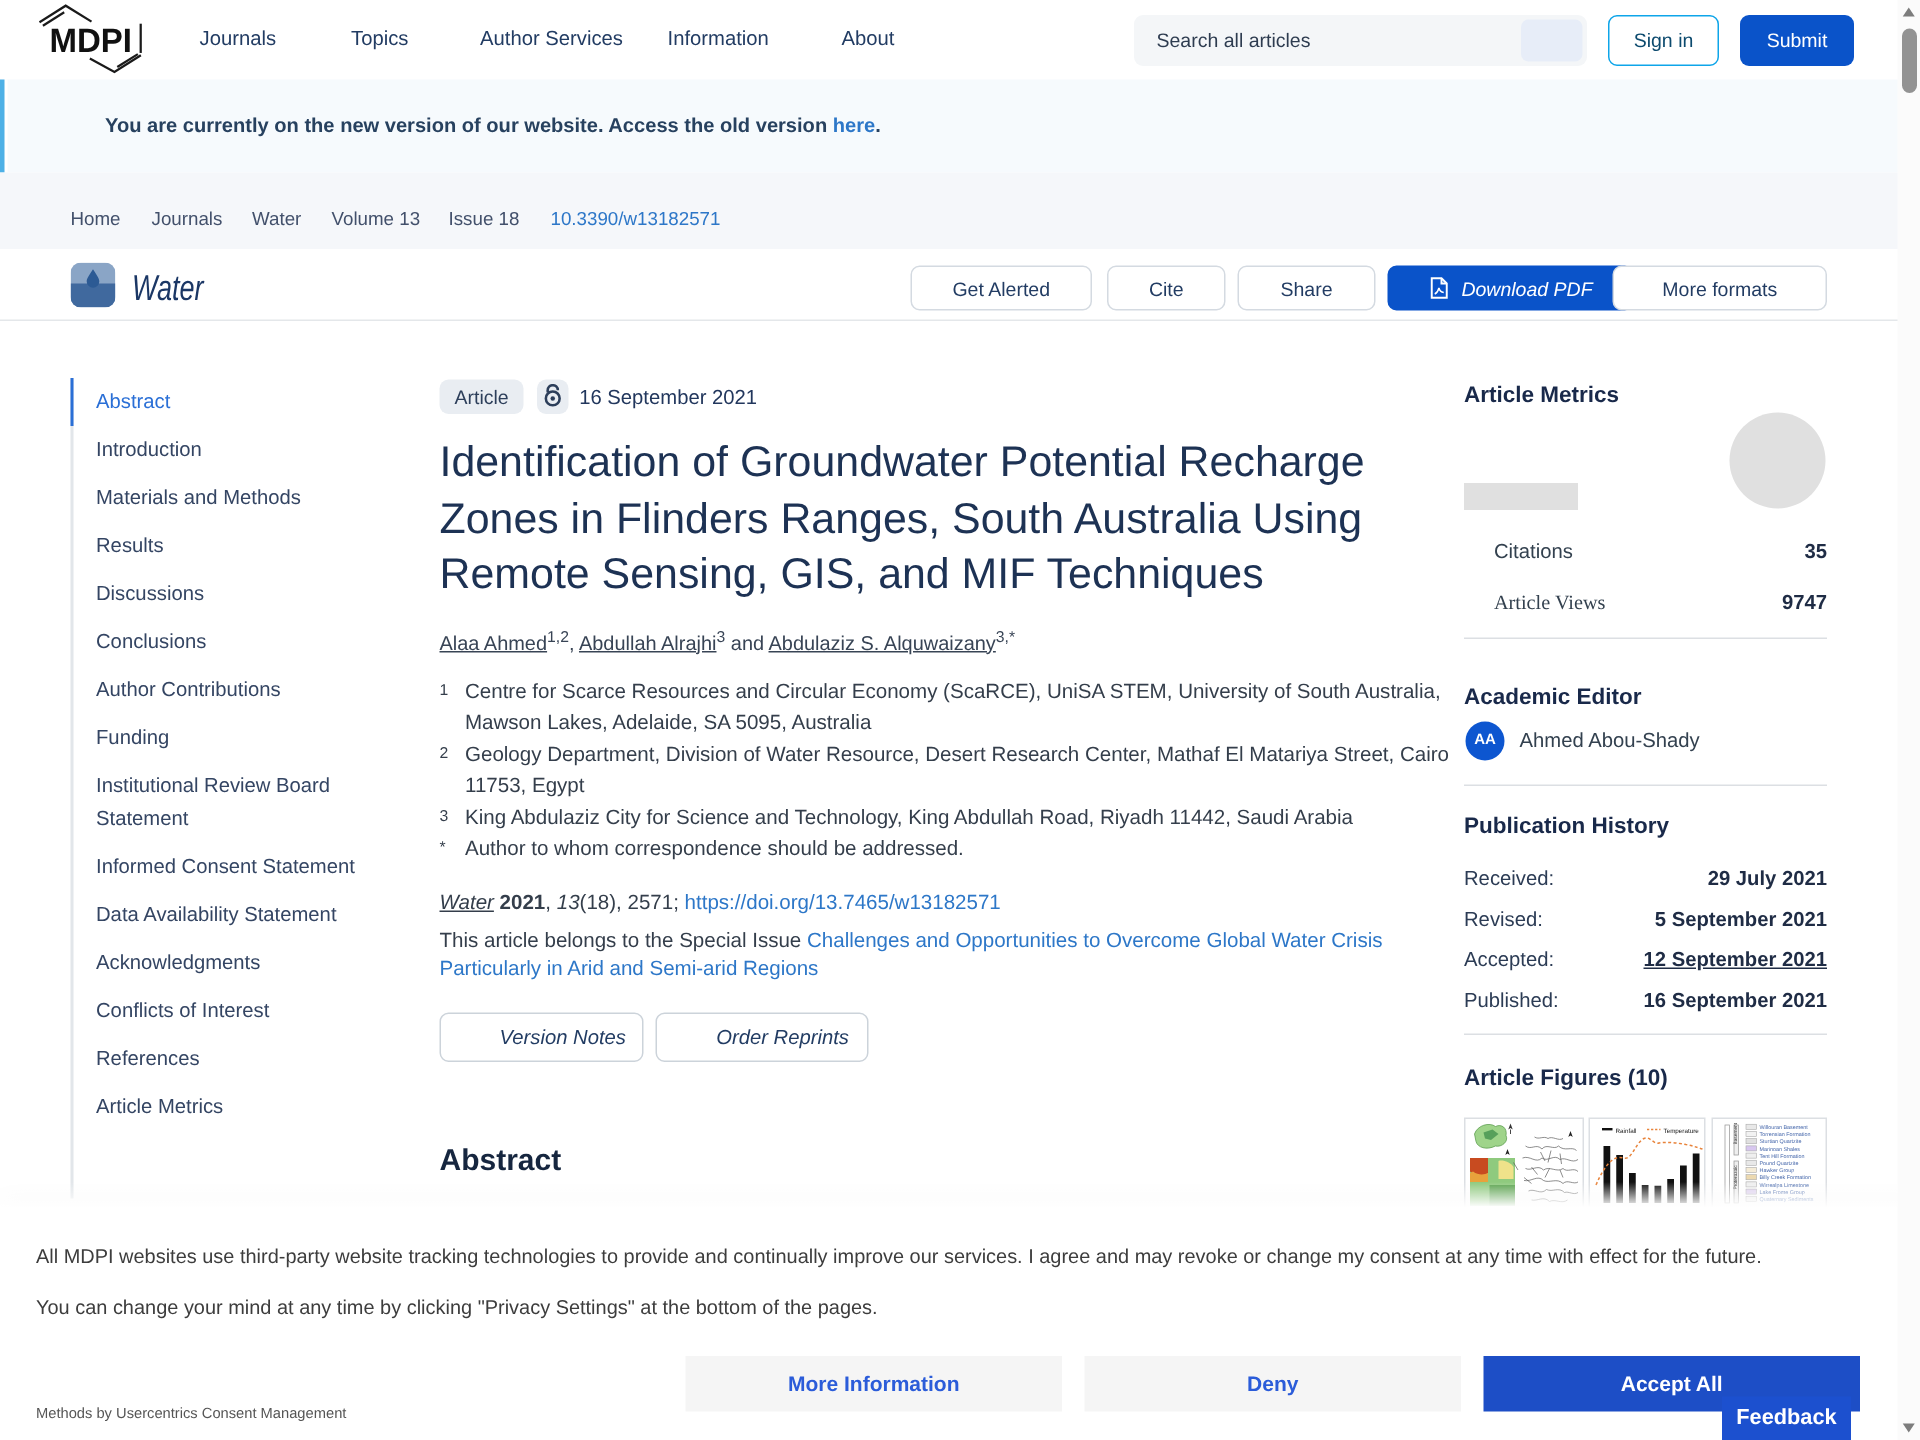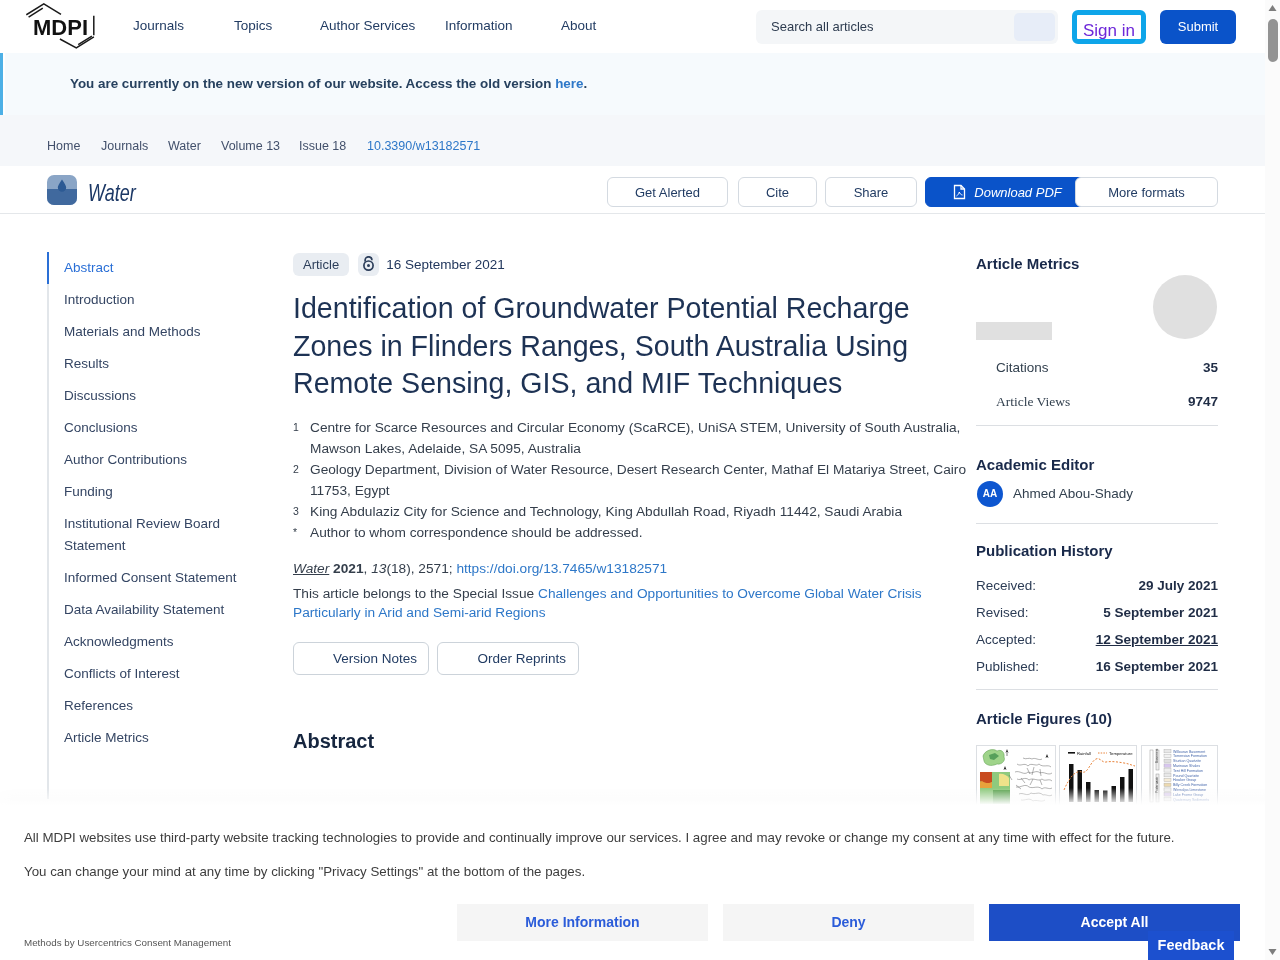--- a/index.html
+++ b/index.html
@@ -7,21 +7,21 @@
   font-family:"Liberation Sans", sans-serif; position:relative; }
 a { text-decoration:none; }
 
 
 .header { position:absolute; left:0; top:0; width:1280px; height:53px; background:#fff; }
 .logo { position:absolute; left:38px; top:3px; }
 .nav a { position:absolute; top:18px; font-size:13.5px; color:#223c63; }
 .searchbox { position:absolute; left:756px; top:10px; width:302px; height:34px; background:#f4f6f8; border-radius:6px; }
 .searchbox .ph { position:absolute; left:15px; top:9px; font-size:13px; color:#2e3c50; }
 .searchbox .btn { position:absolute; right:3px; top:3px; width:41px; height:28px; background:#e7edf8; border-radius:5px; }
-.signin { position:absolute; left:1072px; top:10px; width:74px; height:34px; background:#fff; border:5px solid #0ea5e9; border-radius:6px; font-size:17px; color:#6d28d9; text-align:center; line-height:32px; }
+.signin { position:absolute; left:1072px; top:10px; width:74px; height:34px; background:#fff; border:1px solid #0ea5e9; border-radius:6px; font-size:13px; color:#0c4a6e; text-align:center; line-height:32px; }
 .submit { position:absolute; left:1160px; top:10px; width:76px; height:34px; background:#0a53c9; border-radius:6px; font-size:13px; color:#fff; text-align:center; line-height:34px; }
 
 
 .notice { position:absolute; left:0; top:53px; width:1280px; height:62px; background:#f6fafd; }
 .notice .stripe { position:absolute; left:0; top:0; width:3px; height:62px; background:#4db0e6; box-shadow:2px 0 0 #fff; }
 .notice .txt { position:absolute; left:70px; top:23px; font-size:13.4px; font-weight:bold; color:#27415f; }
 .notice .txt a { color:#2d77c8; }
 
 
 .crumbbar { position:absolute; left:0; top:115px; width:1280px; height:51px; background:#f5f7fa; }
@@ -49,21 +49,21 @@
 .authors { margin-top:16px; font-size:13.3px; color:#384455; }
 .authors a { color:#384455; text-decoration:underline; }
 .authors sup { font-size:10.5px; }
 .affil { margin-top:14px; font-size:13.7px; color:#343e4b; }
 .affil .row { position:relative; padding-left:17px; line-height:21px; margin-bottom:0; }
 .affil .row sup { position:absolute; left:0; top:0; font-size:10.5px; }
 .cite { margin-top:18px; font-size:13.7px; color:#343e4b; }
 .cite a { color:#2d77c8; }
 .si { margin-top:8px; font-size:13.7px; color:#343e4b; line-height:19.5px; }
 .si a { color:#2d77c8; }
-.vbtns { margin-top:19px; }
+.vbtns { margin-top:19px;font-style:italic; }
 .vbtn { display:inline-block; height:33px; border:1px solid #ccd3da; border-radius:6px; font-size:13.5px; color:#223c63; line-height:31px; text-align:left; padding-left:39px; background:#fff; }
 h2.abstract { margin-top:55px; font-size:20px; font-weight:bold; color:#16263f; }
 
 
 .right { position:absolute; left:976px; top:255px; width:242px; }
 .right h3 { font-size:15px; font-weight:bold; color:#19294a; }
 .divider { border-top:1px solid #dcdfe3; margin:0; }
 
 
 .fadewhite { position:absolute; left:0; top:788px; width:1280px; height:26px; background:linear-gradient(to bottom, rgba(255,255,255,0), #ffffff 65%); z-index:4; }
@@ -167,20 +167,21 @@
     <span class="pill" style="margin-left:9px; width:21px; padding:0; text-align:center;">
       <svg width="13" height="16" viewBox="0 0 13 16" style="vertical-align:-3px;">
         <circle cx="6.5" cy="9.6" r="4.6" fill="none" stroke="#2c3e5a" stroke-width="1.7"></circle>
         <circle cx="6.5" cy="9.6" r="1.5" fill="#2c3e5a"></circle>
         <path d="M3.2 5.5 C2.6 1.8 5 .8 6.5 .8 c1.8 0 3.4 1.2 3.4 3.4" fill="none" stroke="#2c3e5a" stroke-width="1.7"></path>
       </svg>
     </span>
     <span class="date" style="margin-left:7px;">16 September 2021</span>
   </div>
   <h1>Identification of Groundwater Potential Recharge Zones in Flinders Ranges, South Australia Using Remote Sensing, GIS, and MIF Techniques</h1>
+  <div class="authors"><a href="#">Alaa Ahmed</a><sup>1,2</sup>, <a href="#">Abdullah Alrajhi</a><sup>3</sup> and <a href="#">Abdulaziz S. Alquwaizany</a><sup>3,*</sup></div>
   <div class="affil">
     <div class="row"><sup>1</sup>Centre for Scarce Resources and Circular Economy (ScaRCE), UniSA STEM, University of South Australia,<br>Mawson Lakes, Adelaide, SA 5095, Australia</div>
     <div class="row"><sup>2</sup>Geology Department, Division of Water Resource, Desert Research Center, Mathaf El Matariya Street, Cairo<br>11753, Egypt</div>
     <div class="row"><sup>3</sup>King Abdulaziz City for Science and Technology, King Abdullah Road, Riyadh 11442, Saudi Arabia</div>
     <div class="row"><sup>*</sup>Author to whom correspondence should be addressed.</div>
   </div>
   <div class="cite"><span style="text-decoration:underline; font-style:italic;">Water</span> <b>2021</b>, <i>13</i>(18), 2571; <a href="#">https://doi.org/13.7465/w13182571</a></div>
   <div class="si">This article belongs to the Special Issue <a href="#">Challenges and Opportunities to Overcome Global Water Crisis<br>Particularly in Arid and Semi-arid Regions</a></div>
   <div class="vbtns">
     <span class="vbtn" style="width:136px;">Version Notes</span>

